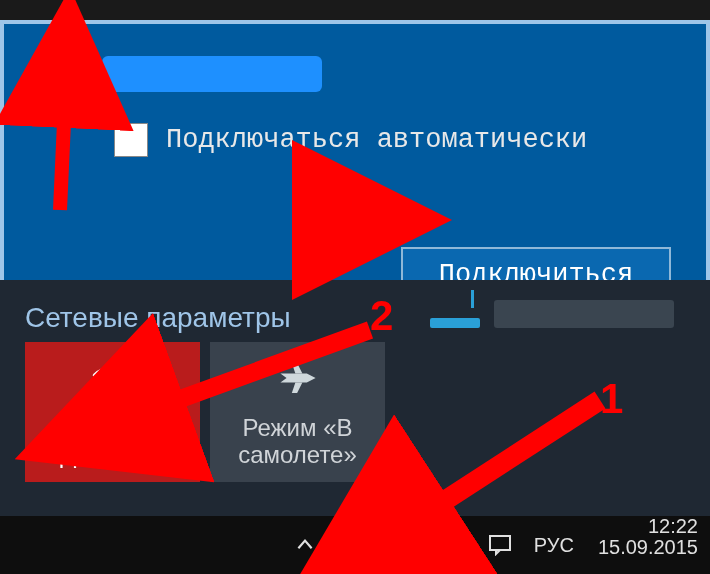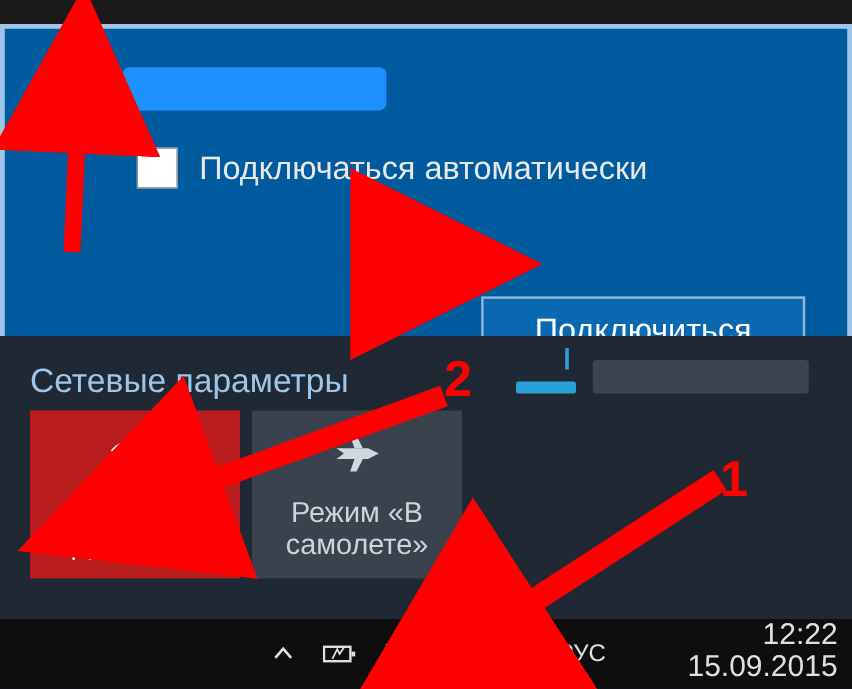--- a/index.html
+++ b/index.html
@@ -13,20 +13,21 @@
   }
   .top-panel {
     position: absolute;
     top: 20px; left: 0; right: 0;
     height: 310px;
     background: #005a9e;
     color: #fff;
     padding: 25px 30px 20px 30px;
     border: 4px solid #9fc5e8;
     border-bottom: 2px solid #333;
+    font-family: Liberation Mono, monospace;
   }
   .wifi-title-row {
     display: flex;
     align-items: center;
     gap: 18px;
     margin-bottom: 24px;
   }
   .wifi-icon-big {
     width: 50px; height: 50px;
     position: relative;
@@ -181,23 +182,22 @@
     display: flex;
     align-items: center;
     justify-content: center;
     height: 100%;
     cursor: pointer;
     padding: 0 4px;
   }
   .clock {
     text-align: right;
     line-height: 1.05;
-    font-size: 25px;
+    font-size: 20px;
     padding-left: 6px;
-    margin-left: 44px;
   }
   
   .arrow {
     position: absolute;
     z-index: 50;
     pointer-events: none;
   }
   .arrow svg { display:block; overflow: visible; }
 </style>
 </head>

